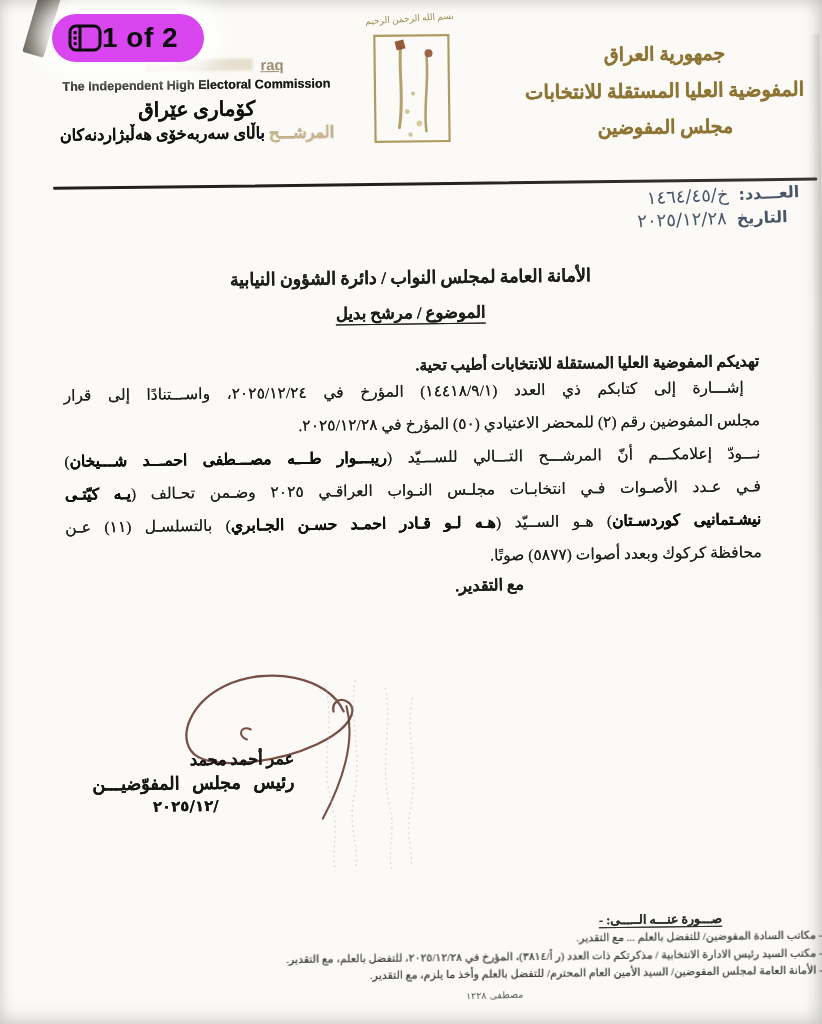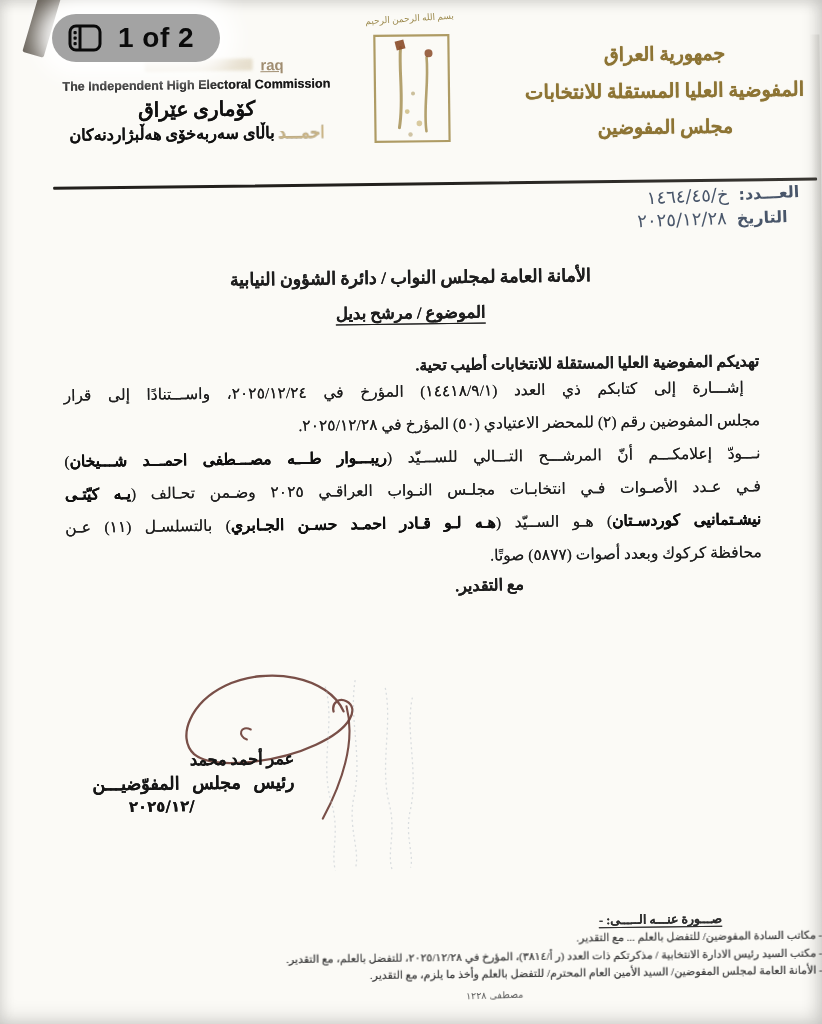--- a/index.html
+++ b/index.html
@@ -10,22 +10,22 @@
     box-shadow:inset -8px 0 14px rgba(0,0,0,.10), inset 0 -10px 16px rgba(0,0,0,.08),
                inset 0 8px 10px rgba(0,0,0,.05), inset 8px 0 10px rgba(0,0,0,.04);
   }
   .doc{position:absolute;inset:0;transform:rotate(-0.7deg);transform-origin:45% 25%;}
   
   .corner-sliver{position:absolute;left:34px;top:-14px;width:22px;height:66px;
     background:#41392f;transform:rotate(17deg);opacity:.8;border-radius:2px;}
   .edge-smudge{position:absolute;right:0;top:40px;width:10px;height:980px;
     background:linear-gradient(to left,rgba(90,85,75,.14),transparent);}
   
-  .badge{position:absolute;left:52px;top:14px;display:flex;align-items:center;gap:16px;
-    background:#a3a3a3;border-radius:26px;padding:8px 26px 8px 16px;
+  .badge{position:absolute;left:52px;top:14px;display:flex;align-items:center;gap:0;
+    background:#d946ef;border-radius:26px;padding:8px 26px 8px 16px;
     box-shadow:0 0 22px 16px rgba(255,255,255,.96);
     font-family:"Liberation Sans","DejaVu Sans",sans-serif;text-align:right;}
   .badge-text{font-size:28px;font-weight:700;color:#0b0b0b;letter-spacing:.5px;}
   
   .hdr-left{position:absolute;left:56px;top:52px;width:285px;text-align:center;color:#1c1c1c;}
   .faded-row{display:flex;justify-content:flex-end;align-items:center;gap:8px;height:22px;padding-right:55px;}
   .faded-chunk{width:108px;height:12px;background:#d9cdb2;filter:blur(1.5px);opacity:.6;border-radius:2px;}
   .raq{font-family:"Liberation Sans",sans-serif;font-weight:700;font-size:15px;color:#8a7350;opacity:.8;text-decoration:underline;}
   .ihec-en{font-family:"Liberation Sans","DejaVu Sans",sans-serif;font-weight:700;font-size:12.6px;
     color:#181818;text-shadow:0 0 .5px #444;margin-top:2px;white-space:nowrap;}
@@ -60,21 +60,21 @@
   .pline.first{text-indent:16px;}
   .b{font-weight:800;color:#101010;text-shadow:0 0 .6px #000;}
   .closing{font-weight:700;font-size:16px;margin-top:4px;margin-right:238px;width:fit-content;
     text-shadow:0 0 .5px #222;transform:rotate(-1deg);}
   
   .sig-svg{position:absolute;left:148px;top:656px;}
   .fingerprint{position:absolute;left:295px;top:678px;opacity:.5;}
   .sigblock{position:absolute;left:86px;top:748px;width:202px;direction:rtl;color:#161616;}
   .sig-name{text-align:right;font-weight:800;font-size:16px;text-shadow:0 0 .5px #111;}
   .sig-title{text-align:justify;text-align-last:justify;font-weight:800;font-size:17.5px;margin-top:4px;text-shadow:0 0 .5px #111;}
-  .sig-date{width:fit-content;margin:3px 100px 0 0;font-weight:700;font-size:15px;
+  .sig-date{width:fit-content;margin:3px 76px 0 0;font-weight:700;font-size:15px;
     font-family:"DejaVu Sans",sans-serif;text-shadow:0 0 .4px #111;margin-left:auto_;}
   .sig-date-wrap{direction:rtl;}
   
   .cc{position:absolute;right:8px;top:915px;width:712px;direction:rtl;text-align:right;color:#3a3a3a;}
   .cc-head{font-weight:700;font-size:12.5px;text-decoration:underline;text-underline-offset:3px;
     margin-left:auto;margin-right:100px;width:fit-content;color:#2e2e2e;text-shadow:0 0 .4px #444;}
   .cc-item{font-size:11px;line-height:15.5px;margin-top:2px;text-shadow:0 0 .5px #777;filter:blur(.15px);}
   .cc-note{position:absolute;right:300px;top:76px;font-size:9.5px;color:#5a5a5a;transform:rotate(-1deg);
     font-family:"DejaVu Sans",sans-serif;filter:blur(.2px);}
 </style>
@@ -88,21 +88,21 @@
     <div class="edge-smudge"></div>
 
     <div class="hdr-left">
       <div class="faded-row">
         <span class="faded-chunk"></span>
         <span class="raq">raq</span>
       </div>
       <div class="ihec-en">The Independent High Electoral Commission</div>
       <div class="ku1" dir="rtl">كۆماری عێراق</div>
       <div class="ku2" dir="rtl">
-        <span class="fadedword">احمـــد</span>
+        <span class="fadedword">المرشـــح</span>
         <span>باڵای سەربەخۆی هەڵبژاردنەکان</span>
       </div>
     </div>
 
     <div class="hdr-center">
       <div class="bismillah" dir="rtl">بسم الله الرحمن الرحيم</div>
       <svg width="95" height="118" viewBox="0 0 95 118" style="margin-top:8px">
         <rect x="12" y="4" width="74" height="106" fill="none" stroke="#9b8340" stroke-width="2.2" opacity=".8"></rect>
         <path d="M 38 16 C 36 42 41 68 36 96" fill="none" stroke="#9b8340" stroke-width="3" opacity=".75" stroke-linecap="round"></path>
         <path d="M 64 26 C 66 52 60 78 63 100" fill="none" stroke="#9b8340" stroke-width="2.6" opacity=".75" stroke-linecap="round"></path>

